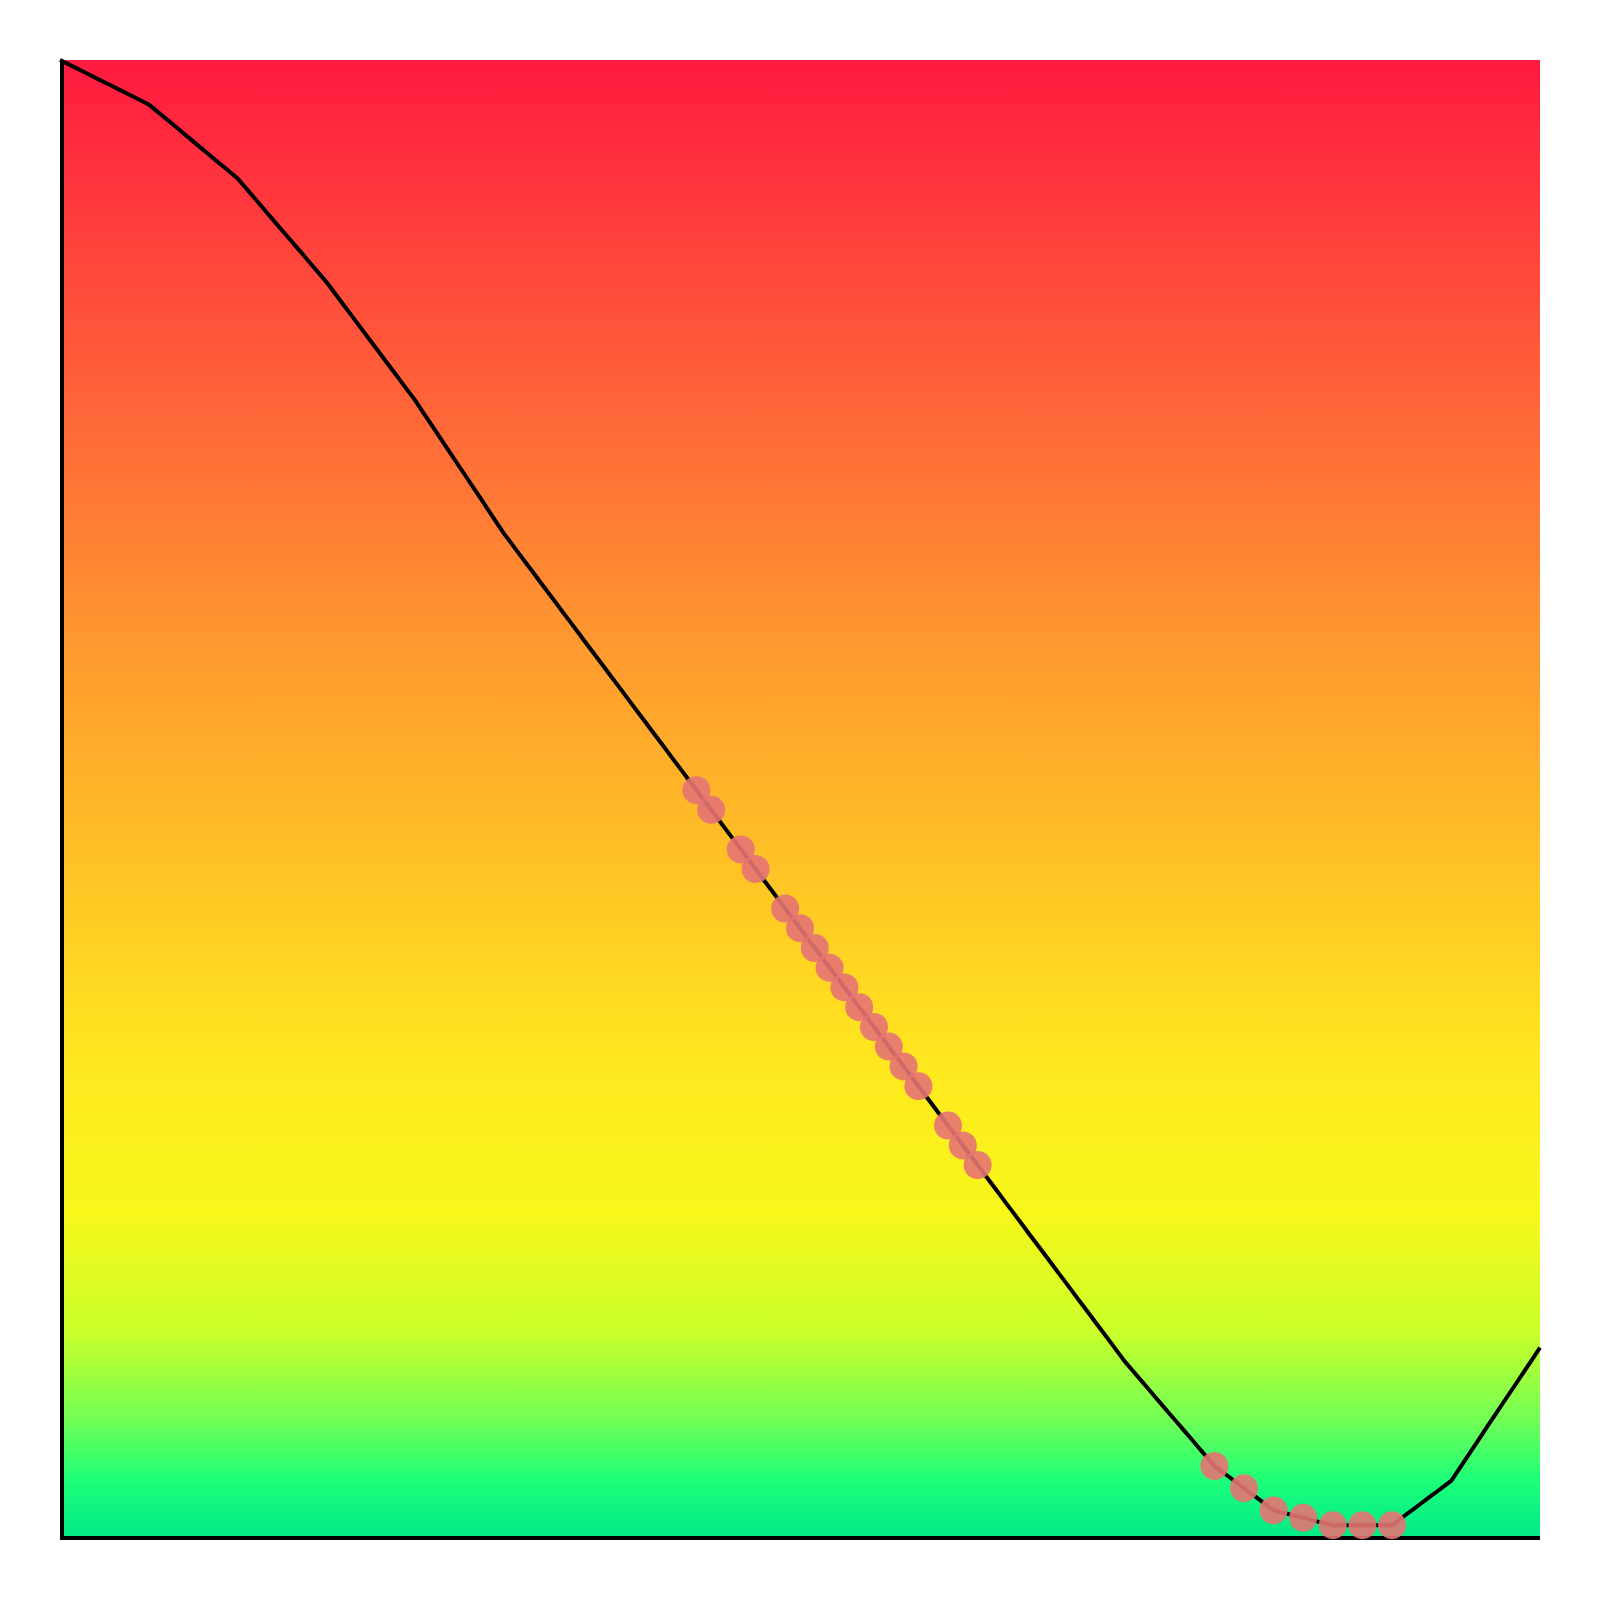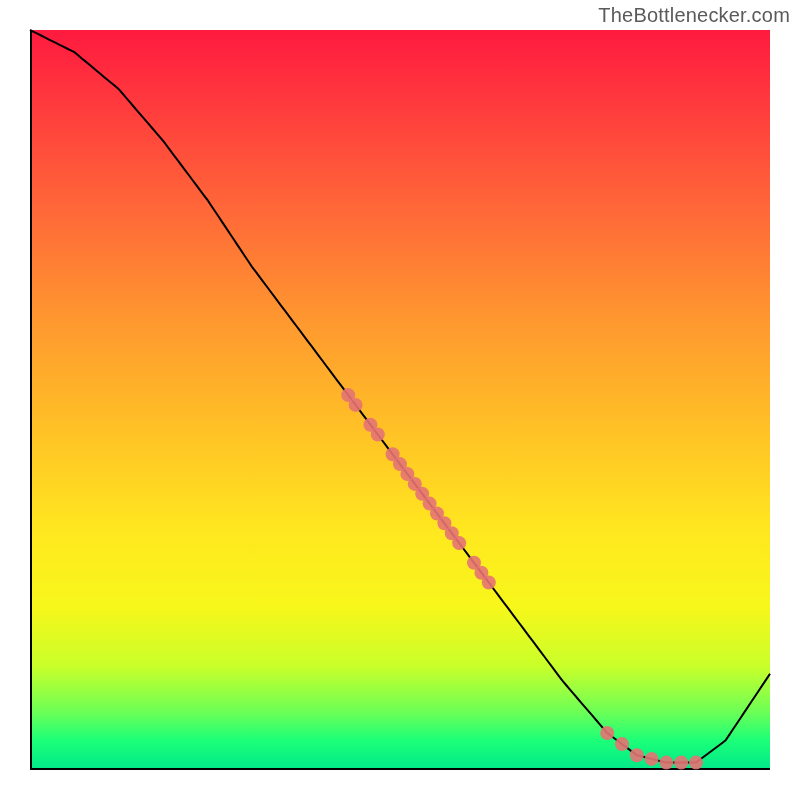--- a/index.html
+++ b/index.html
@@ -108,14 +108,13 @@
         <circle cx="577.2" cy="703.0" r="7" fill="#e57373" fill-opacity="0.9"></circle>
         <circle cx="592.0" cy="714.1" r="7" fill="#e57373" fill-opacity="0.9"></circle>
         <circle cx="606.8" cy="725.2" r="7" fill="#e57373" fill-opacity="0.9"></circle>
         <circle cx="621.6" cy="728.9" r="7" fill="#e57373" fill-opacity="0.9"></circle>
         <circle cx="636.4" cy="732.6" r="7" fill="#e57373" fill-opacity="0.9"></circle>
         <circle cx="651.2" cy="732.6" r="7" fill="#e57373" fill-opacity="0.9"></circle>
         <circle cx="666.0" cy="732.6" r="7" fill="#e57373" fill-opacity="0.9"></circle>
       </g>
   </svg>
 
-  <div class="attrib">TheBottlenecker.com</div>
 </div>
 
 </body></html>

